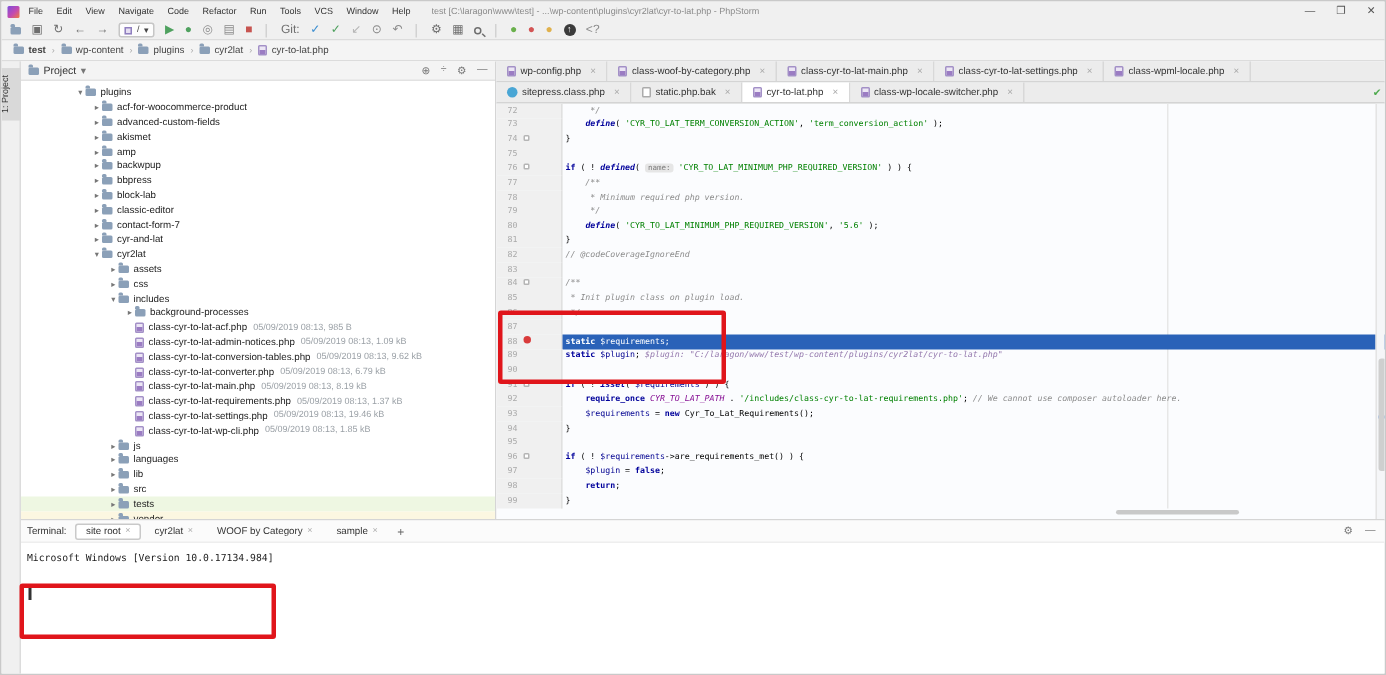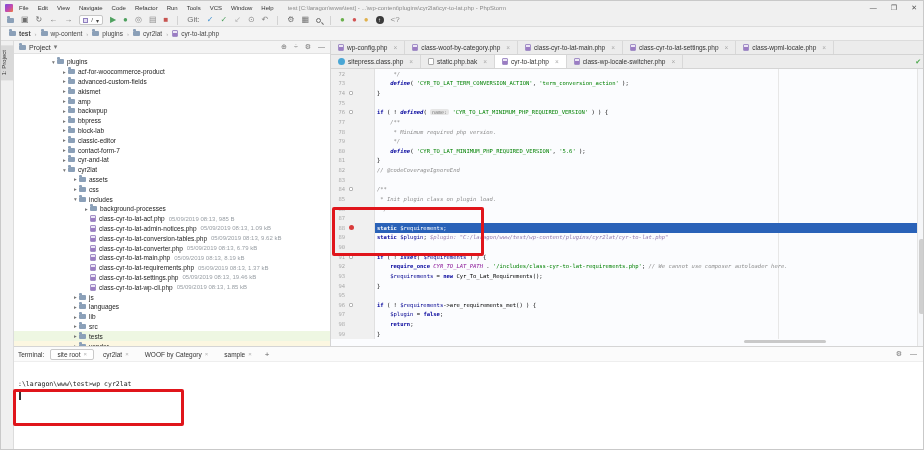--- a/index.html
+++ b/index.html
@@ -646,20 +646,20 @@
         <span class="term-tab">
           <span>sample</span>
           <span class="close">×</span>
         </span>
         <span class="term-plus">+</span>
         <span class="term-right">
           <span>⚙</span>
           <span>—</span>
         </span>
       </div>
-    <div class="term-body"><div> </div><div>:\laragon\www\test&gt;wp cyr2lat</div><div><span class="term-cursor"></span></div></div>
+    <div class="term-body"><div>Microsoft Windows [Version 10.0.17134.984]</div><div> </div><div><span class="term-cursor"></span></div></div>
   </div>
 
   <div id="annots">
       <div class="annot" style="left: 331px; top: 206px; width: 152px; height: 49px; border-color: rgb(224, 21, 27);"></div>
       <div class="annot" style="left: 12px; top: 388px; width: 171px; height: 37px; border-color: rgb(224, 21, 27);"></div>
     </div>
 </div>
 
 </body></html>

